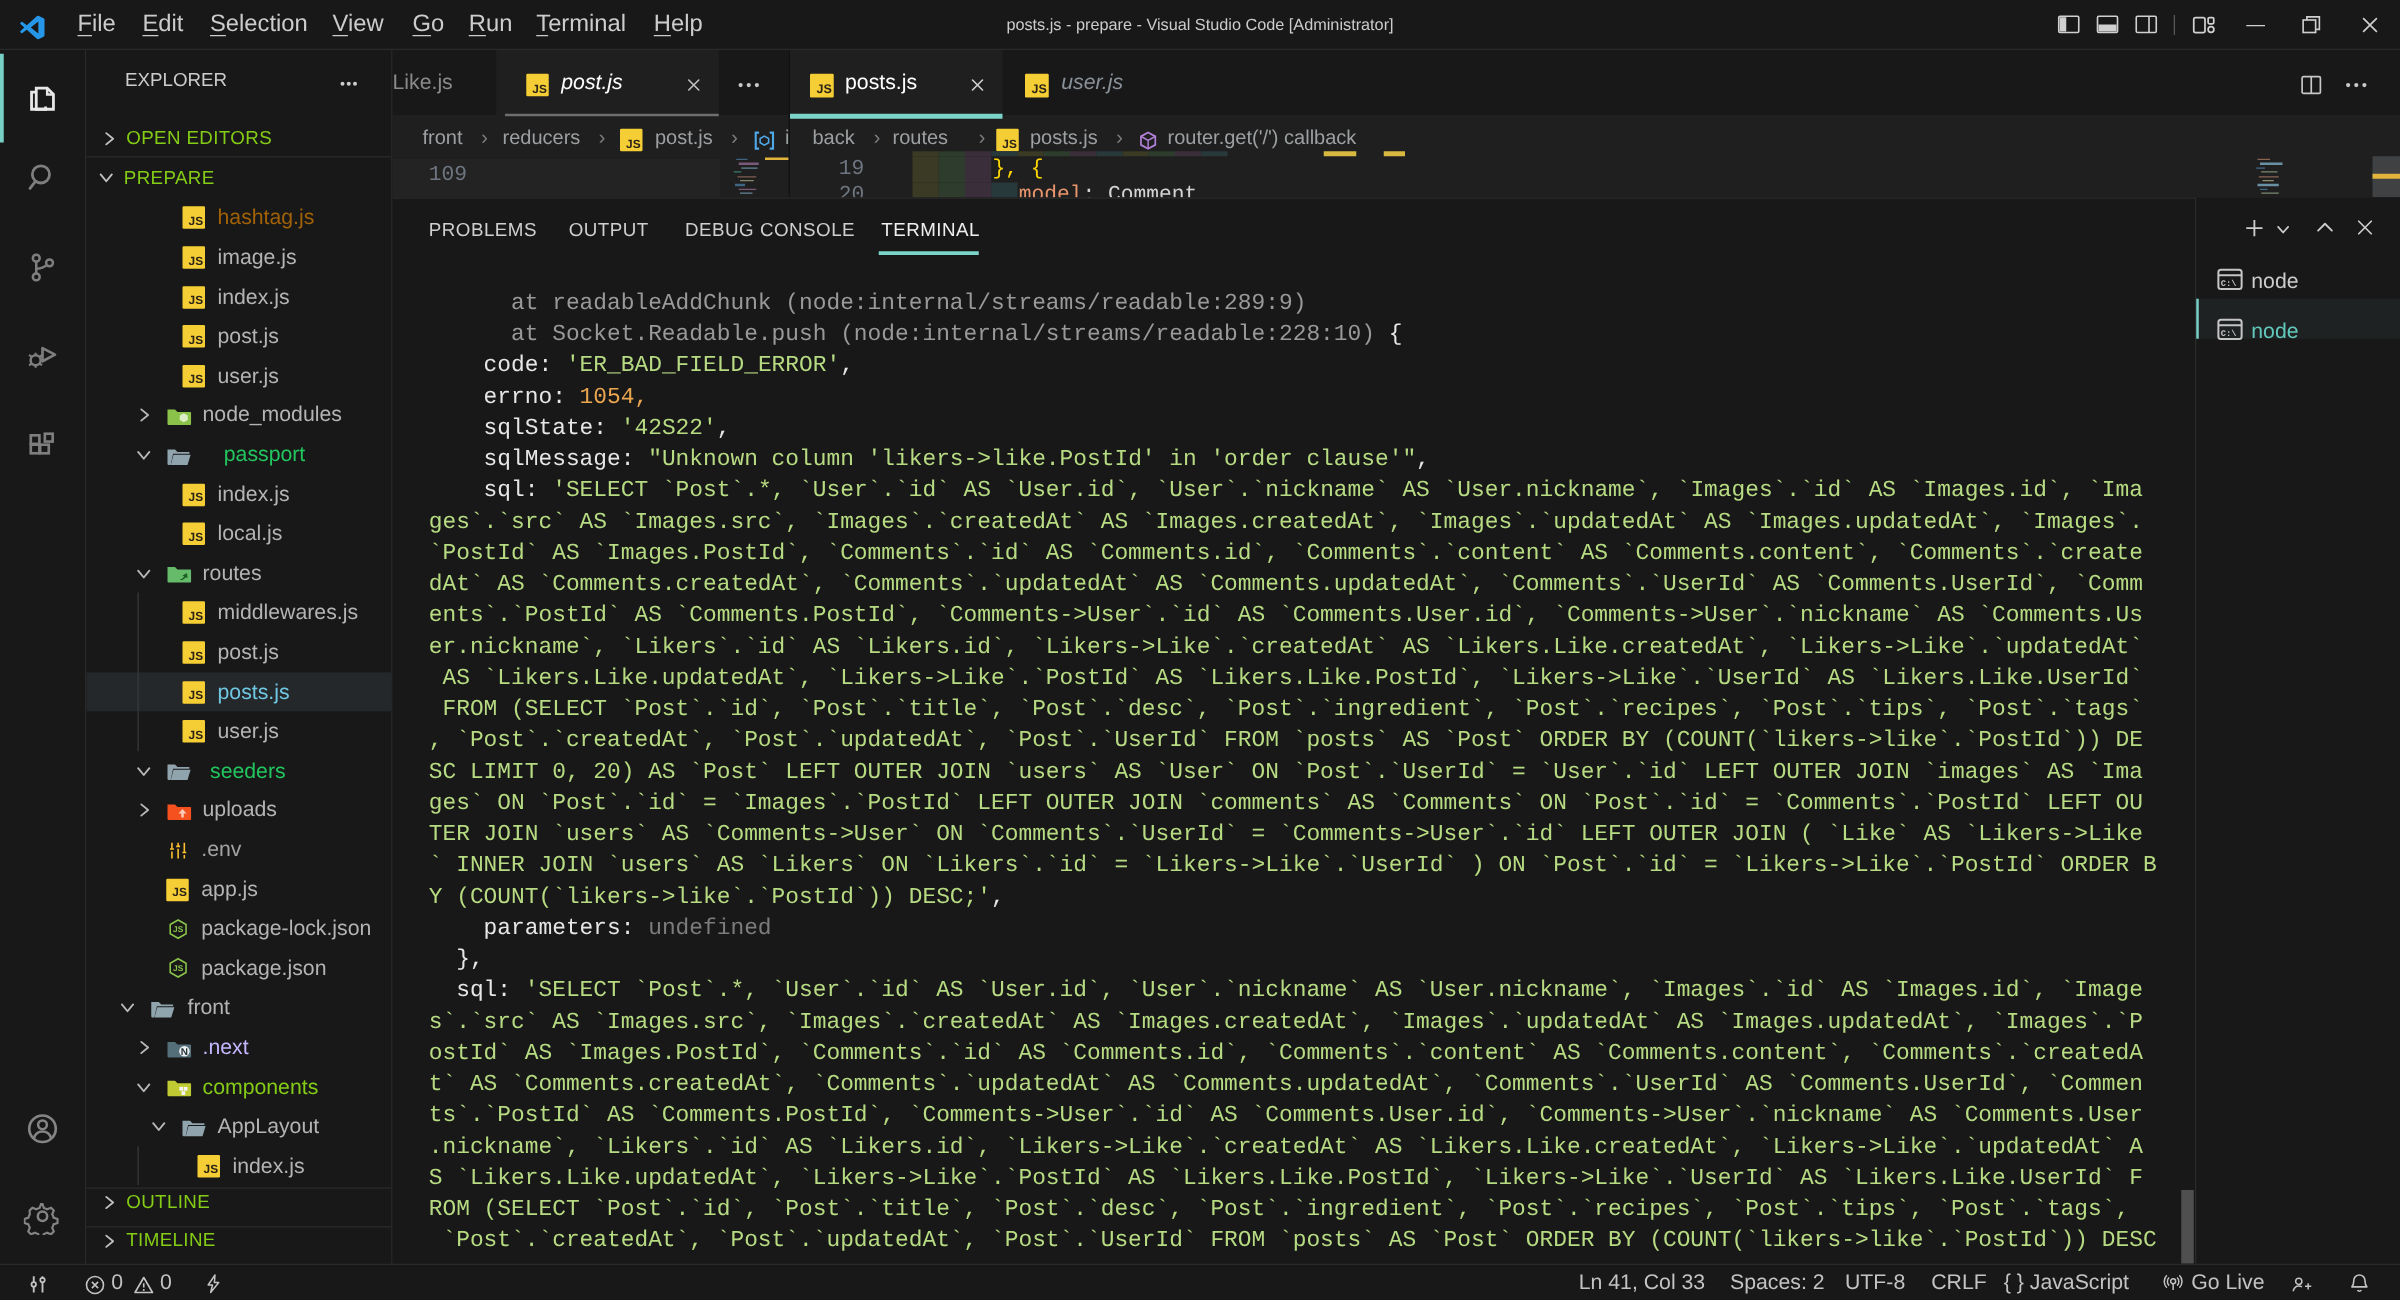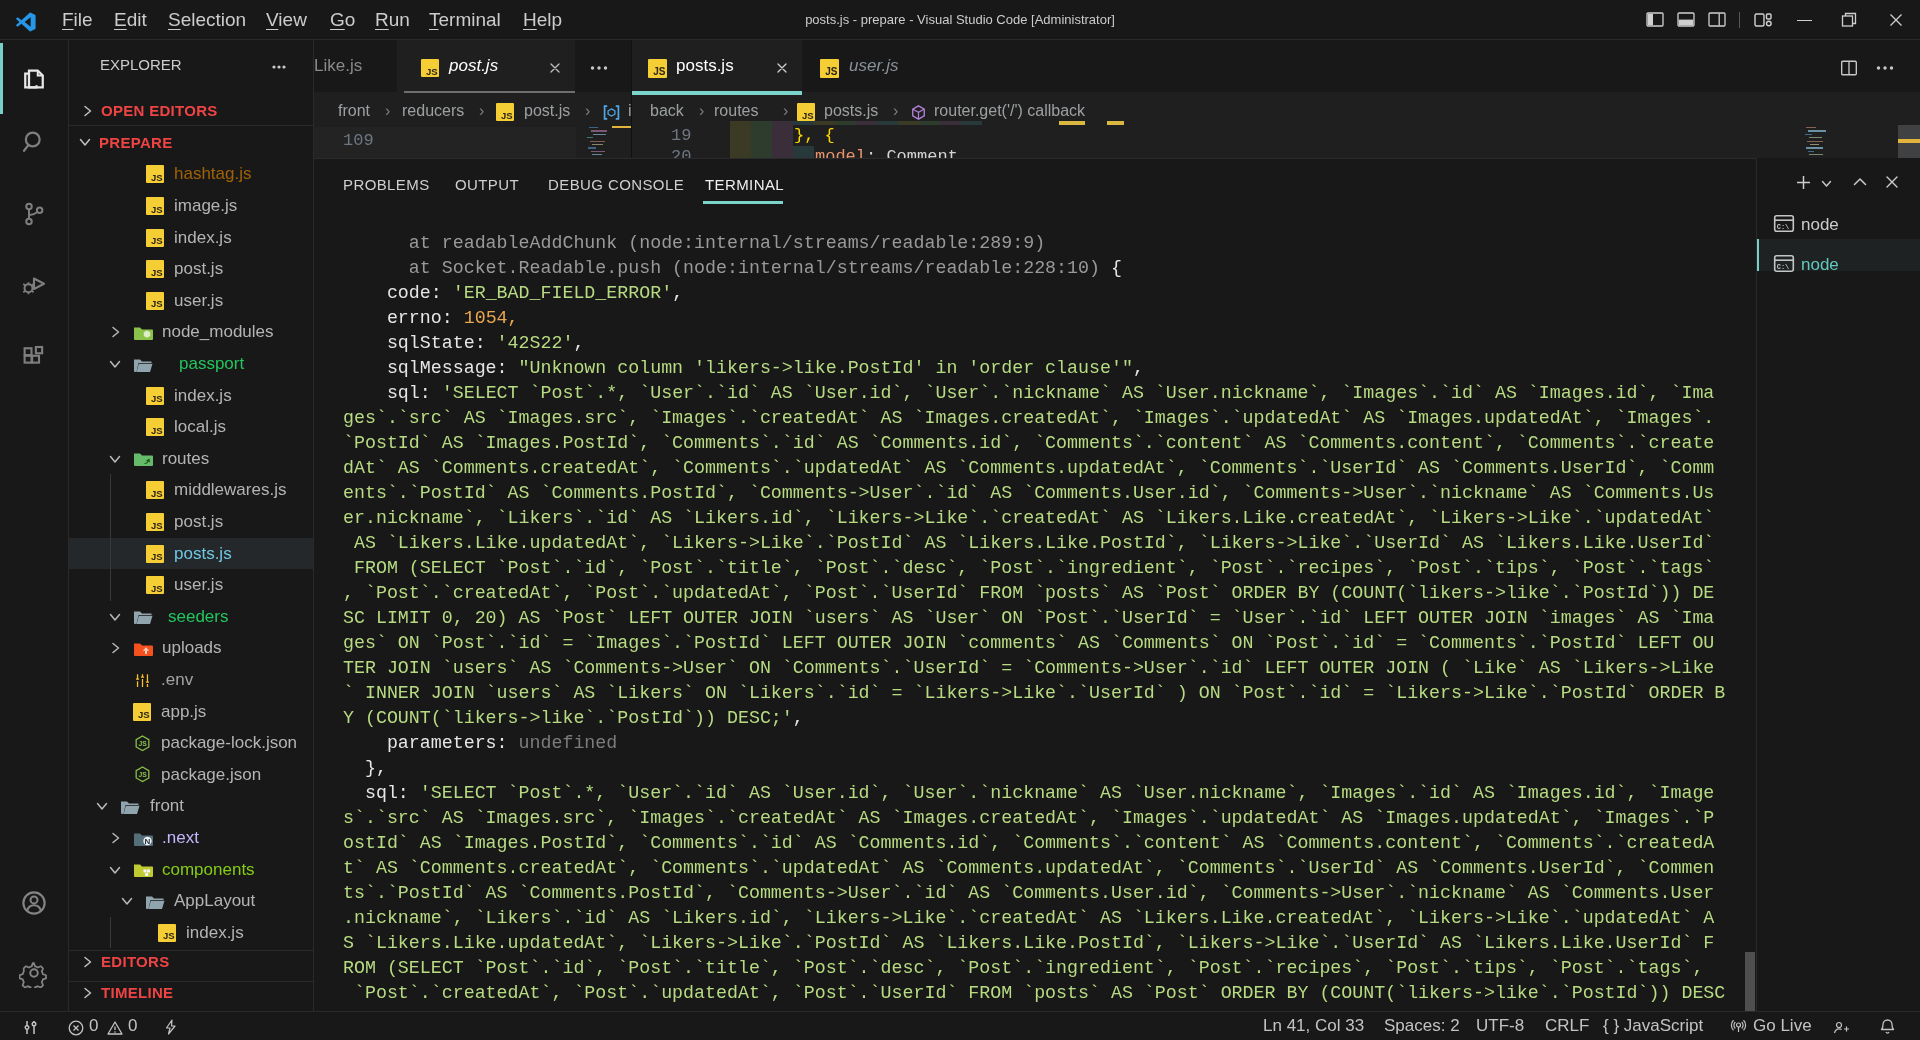--- a/index.html
+++ b/index.html
@@ -10,21 +10,21 @@
 #titlebar{left:0;top:0;width:1920px;height:40px;background:#181818;border-bottom:1px solid #2a2a2a}
 .menu{color:#cccccc;font-size:19px;line-height:40px}
 .menu u{text-decoration:underline;text-underline-offset:3px}
 #wtitle{color:#cccccc;font-size:13px;line-height:40px;white-space:nowrap}
 
 #actbar{left:0;top:40px;width:69px;height:971px;background:#181818;border-right:1px solid #2a2a2a}
 .act-ind{left:0;width:3px;background:#76d0c6}
 
 #sidebar{left:69px;top:40px;width:245px;height:971px;background:#181818;border-right:1px solid #2a2a2a;overflow:hidden}
 .sbhead{color:#cccccc;font-size:15px}
-.secthead{color:#ef4444;font-size:15px;font-weight:bold;letter-spacing:.3px}
+.secthead{color:#84cc16;font-size:15px;font-weight:normal;letter-spacing:.3px}
 .row{position:absolute;left:0;width:245px;height:31px}
 .rowsel{background:#24282b}
 .fname{position:absolute;top:50%;transform:translateY(-50%);color:#b4b4b4;font-size:17px;white-space:nowrap}
 
 .tabtxt{font-size:17px;white-space:nowrap}
 .jsicon{position:absolute;background:#f5cd34;color:#2c2417;font-weight:bold;text-align:center;border-radius:1px}
 
 #term{position:absolute;left:343px;top:231px;font-family:"Liberation Mono",monospace;
  font-size:18.3px;line-height:25px;white-space:pre;color:#e6e6e6}
 #term .g{color:#b7db82}
@@ -297,21 +297,21 @@
 <div class="row" style="top:877.3px">
 <div class="jsicon" style="left:89px;top:6.5px;width:18px;height:18px;font-size:9.5px;line-height:11.5px;text-align:right;padding-right:1.5px;display:flex;align-items:flex-end;justify-content:flex-end">JS</div>
 <div class="fname" style="left:117px;color:#b4b4b4">index.js</div>
 </div>
 <div class="abs" style="left:41px;top:434px;width:1px;height:127px;background:#393939"></div>
 <div class="abs" style="left:41px;top:877px;width:1px;height:31px;background:#393939"></div>
 <div class="abs" style="left:0;top:910px;width:245px;height:1px;background:#2a2a2a"></div>
 <svg class="abs" style="left:10px;top:914px" width="16" height="16" viewBox="0 0 16 16" fill="none">
         <path d="M6 3.5 11.5 8 6 12.5" stroke="#c0c0c0" stroke-width="1.5" fill="none" stroke-linecap="round" stroke-linejoin="round"></path>
       </svg>
-<div class="abs secthead" style="left:32px;top:913px">EDITORS</div>
+<div class="abs secthead" style="left:32px;top:913px">OUTLINE</div>
 <div class="abs" style="left:0;top:941px;width:245px;height:1px;background:#2a2a2a"></div>
 <svg class="abs" style="left:10px;top:945px" width="16" height="16" viewBox="0 0 16 16" fill="none">
         <path d="M6 3.5 11.5 8 6 12.5" stroke="#c0c0c0" stroke-width="1.5" fill="none" stroke-linecap="round" stroke-linejoin="round"></path>
       </svg>
 <div class="abs secthead" style="left:32px;top:944px">TIMELINE</div>
 </div>
 <div class="abs" style="left:314px;top:40px;width:317px;height:118px;background:#1f1f1f;overflow:hidden">
 <div class="abs" style="left:0;top:0;width:317px;height:52px;background:#181818"></div>
 <div class="abs tabtxt" style="left:0px;top:16px;color:#8a8a8a">Like.js</div>
 <div class="abs" style="left:83px;top:0;width:178px;height:52px;background:#1f1f1f"></div>

